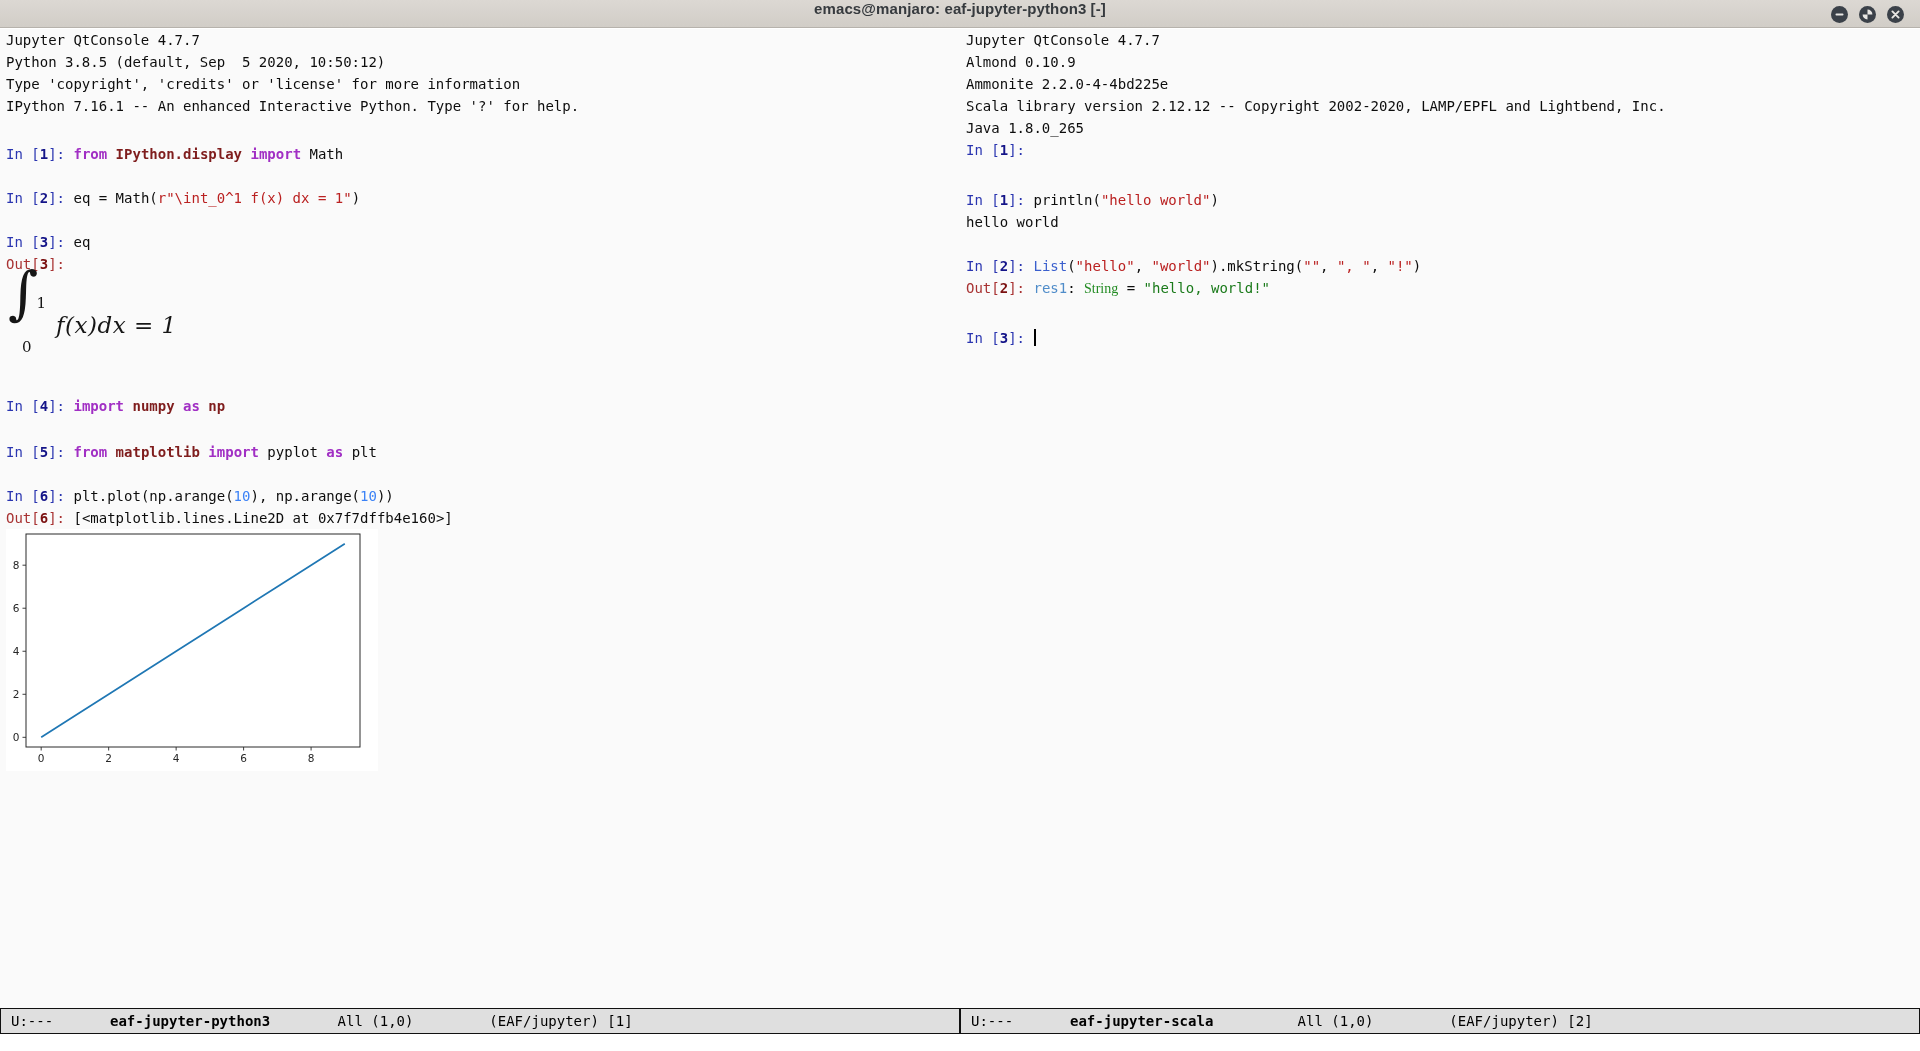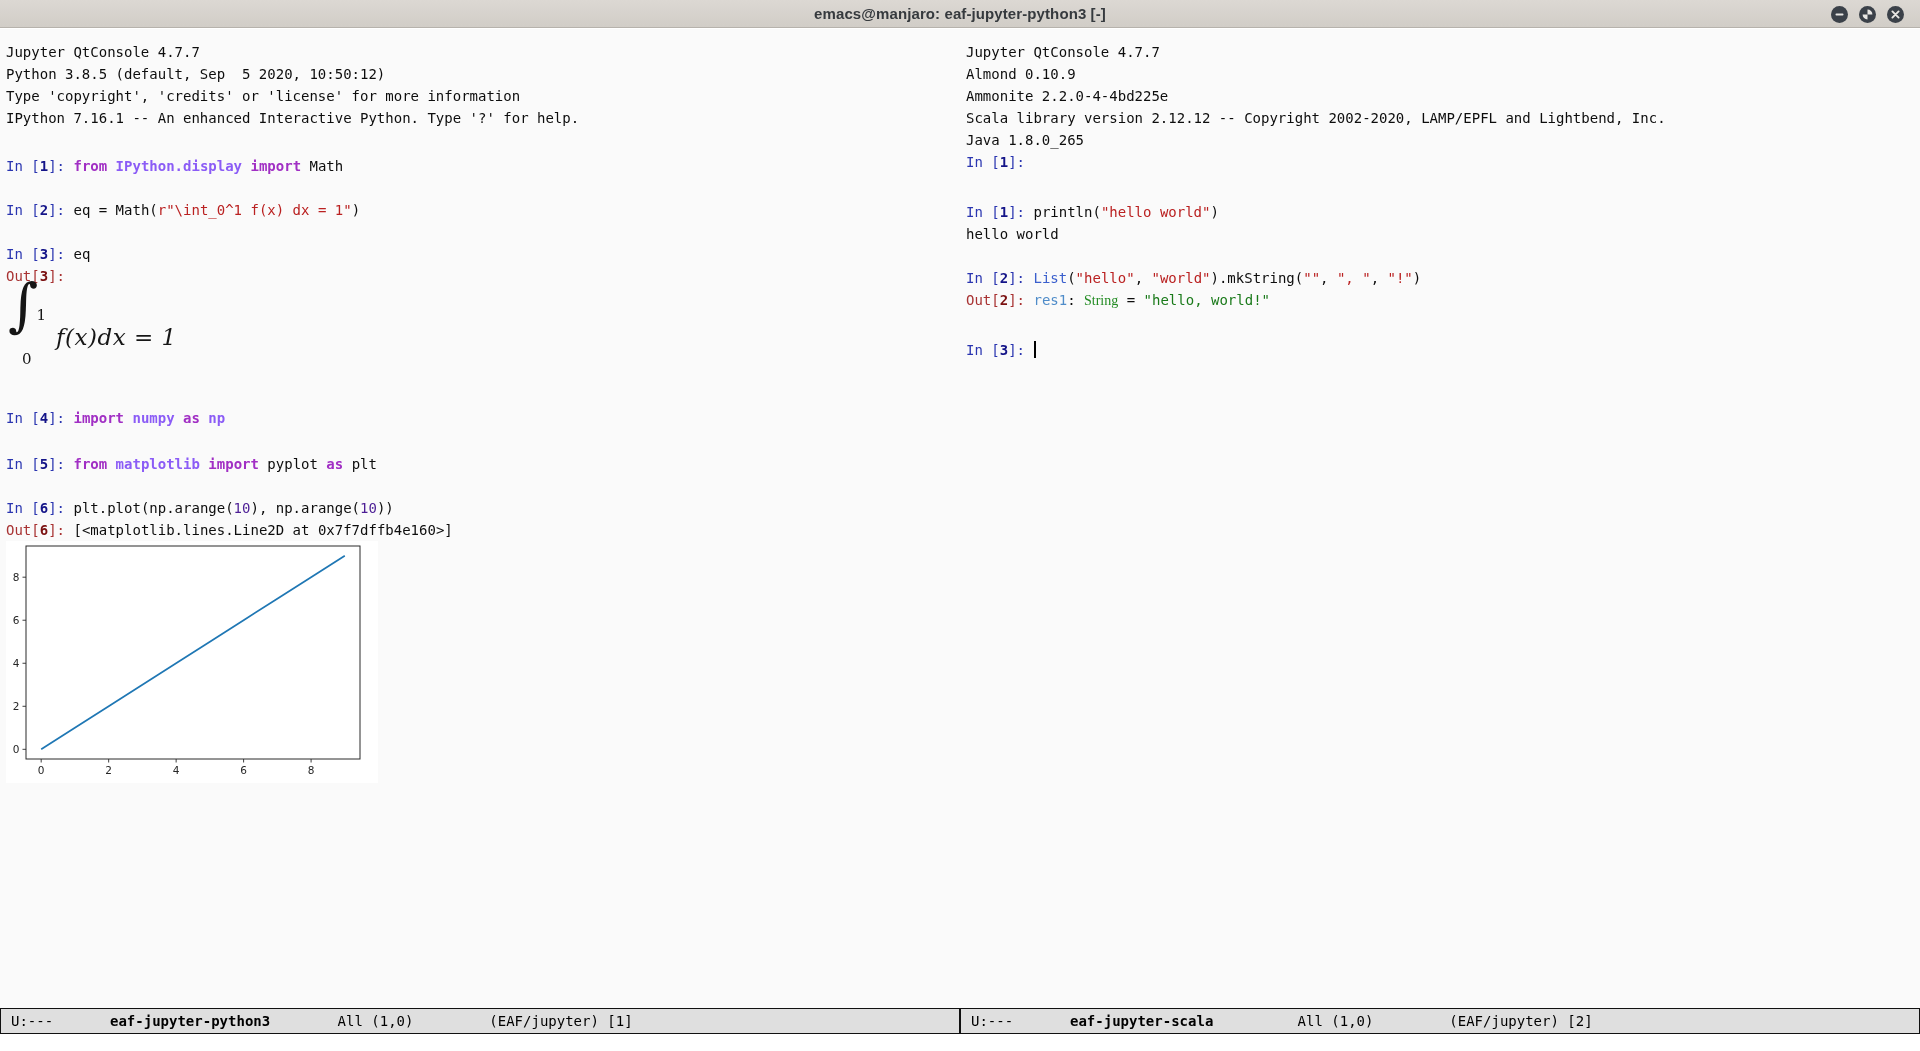--- a/index.html
+++ b/index.html
@@ -3,47 +3,47 @@
 <meta charset="utf-8">
 <style>
   * { margin:0; padding:0; box-sizing:border-box; }
   html,body { width:1920px; height:1051px; overflow:hidden; background:#ffffff;
               font-family:"DejaVu Sans Mono", monospace; }
 
   
   .titlebar { position:absolute; top:0; left:0; width:1920px; height:28px;
               background:linear-gradient(#dcd8d3,#d1cdc7);
               border-bottom:1px solid #b6b2ac;
-              display:flex; align-items:center; justify-content:center; }
+              display:flex; justify-content:center; }
   .title-text { font-family:"Liberation Sans", sans-serif; font-weight:700;
                 font-size:15px; color:#363a3e; letter-spacing:0.1px; }
   .win-controls { position:absolute; right:16px; top:0; height:28px;
                   display:flex; align-items:center; gap:11px; }
   .win-btn { width:17px; height:17px; border-radius:50%; background:#3b4149;
              display:flex; align-items:center; justify-content:center; cursor:default; }
 
   
   .pane { position:absolute; top:29px; bottom:43px; width:960px;
           background:#fafafa; overflow:hidden; white-space:pre;
           font-size:14px; line-height:22px; color:#0d0d0d;
-          padding:12px 0 0 6px; }
+          padding:0 0 0 6px; }
   .pane-left  { left:0; }
   .pane-right { left:960px; }
 
   .line { height:22px; }
   .gap  { width:100%; }
 
   .c-in   { color:#2a35b0; }
   .c-inb  { color:#141488; font-weight:bold; }
   .c-out  { color:#a83232; }
   .c-outb { color:#7a1010; font-weight:bold; }
   .c-kw   { color:#a12fc4; font-weight:bold;margin-top:35px; }
-  .c-ns   { color:#8b5cf6; font-weight:bold; }
+  .c-ns   { color:#7f1d1d; font-weight:bold; }
   .c-str  { color:#ba2121; }
-  .c-num  { color:#4c1d95; }
+  .c-num  { color:#3b82f6; }
   .c-typ  { color:#3a5fcd; }
   .c-res  { color:#4f8cc9; }
   .c-cls  { color:#228b22;font-family:Liberation Serif, serif; }
   .c-grn  { color:#1a7a1a; }
 
   .cursor { display:inline-block; width:2px; height:17px; background:#000;
             vertical-align:text-bottom; margin-left:1px; }
 
   
   .equation { height:68px; margin:16px 0 0 2px; display:flex; align-items:center;

